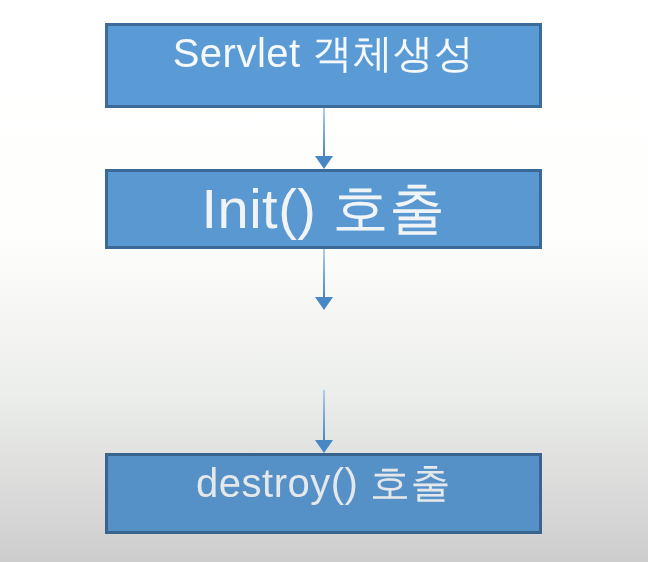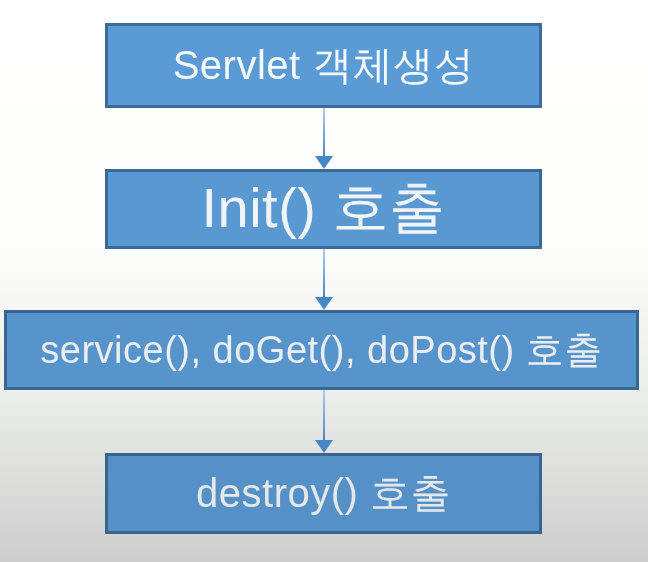--- a/index.html
+++ b/index.html
@@ -21,21 +21,21 @@
       #FEFEFD 42%,
       #ECEEEB 70%,
       var(--background-bottom, #CDCDCD) 100%);
   }
   .box {
     position: absolute;
     box-sizing: border-box;
     background: var(--box-fill, #5B9BD5);
     border: 3px solid var(--box-border, #3C6B99);
     display: flex;
-    align-items: center;
+    align-items: flex-start;
     justify-content: center;
     color: var(--text, #F5F9FC);
     white-space: nowrap;
     letter-spacing: 0.5px;
   }
   .box .lbl { display: inline-block; }
   .b1 { left: 105px; top: 23px;  width: 437px; height: 85px; font-size: 40px; }
   .b2 { left: 105px; top: 169px; width: 437px; height: 80px; font-size: 56px; filter: brightness(0.98); }
   .b3 { left: 4px;   top: 310px; width: 635px; height: 80px; font-size: 38px; filter: brightness(0.955); }
   .b4 { left: 105px; top: 453px; width: 437px; height: 81px; font-size: 40px; filter: brightness(0.93); }
@@ -82,23 +82,20 @@
 
   <div class="box b2">
     <span class="lbl">Init() 호출</span>
   </div>
 
   <div class="arrow a2">
     <div class="shaft"></div>
     <div class="head"></div>
   </div>
 
-  <div class="box b3">
-    <span class="lbl">service(), doGet(), doPost() 호출</span>
-  </div>
 
   <div class="arrow a3">
     <div class="shaft"></div>
     <div class="head"></div>
   </div>
 
   <div class="box b4">
     <span class="lbl">destroy() 호출</span>
   </div>
 

